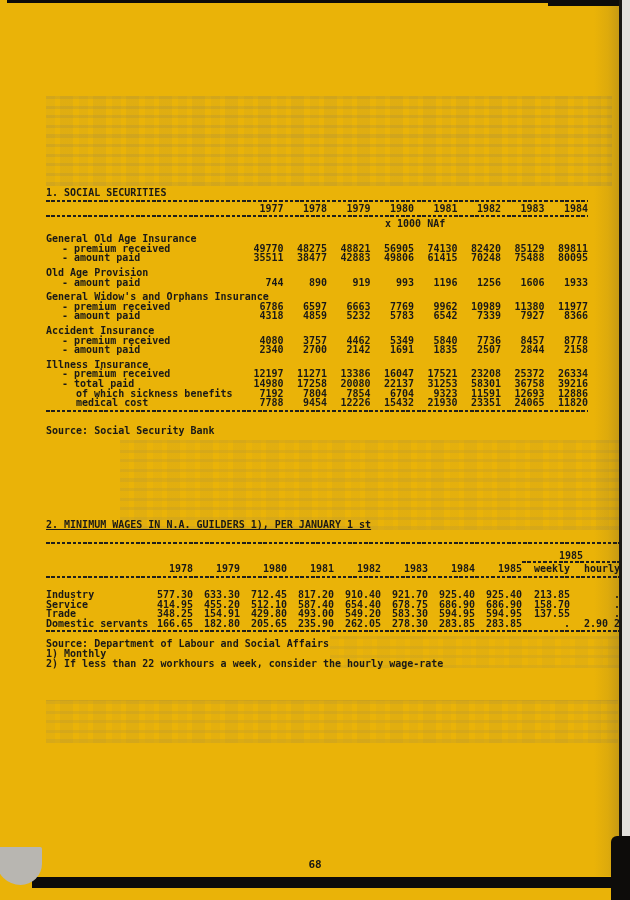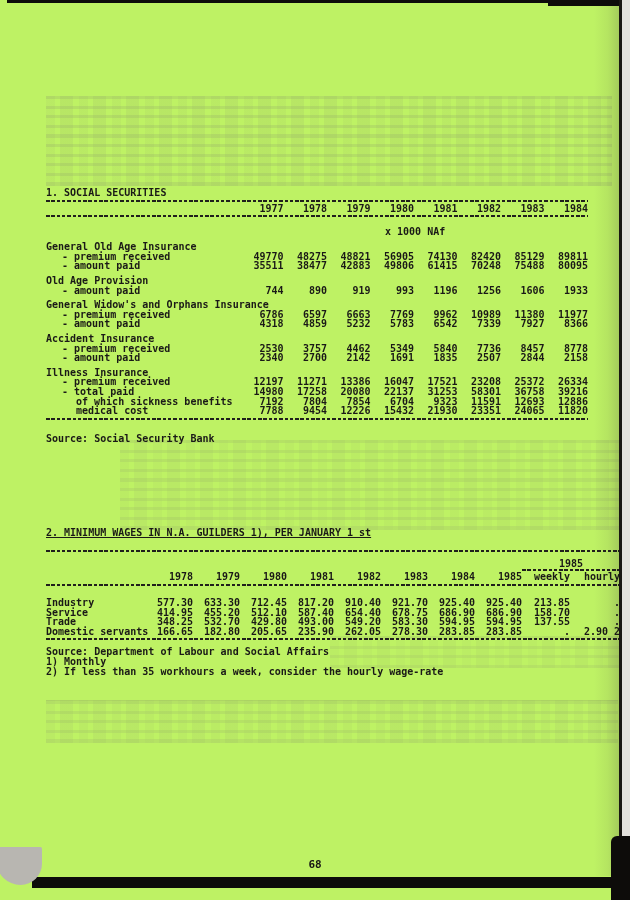--- a/index.html
+++ b/index.html
@@ -2,21 +2,21 @@
 <html><head>
 <meta charset="utf-8">
 <style>
   html,body{margin:0;padding:0;}
   body{
     width:630px;height:900px;overflow:hidden;position:relative;
     background:#f7f6f3;
     font-family:"DejaVu Sans Mono","Liberation Mono",monospace;
     -webkit-font-smoothing:antialiased;
   }
-  .paper{position:absolute;inset:0;background:#bef264;}
+  .paper{position:absolute;inset:0;background:#eab308;}
   
   .edge-top{position:absolute;left:7px;right:0;top:0;height:3px;background:#0d0c0a;}
   .edge-top-right{position:absolute;right:0;top:0;width:82px;height:6px;background:#0d0c0a;}
   .edge-right-thin{position:absolute;left:619px;top:0;width:3px;height:840px;background:#191712;}
   .edge-right-outer{position:absolute;left:622px;top:0;width:8px;height:900px;background:#e3e1dc;}
   .edge-right-blob{position:absolute;left:611px;top:836px;width:19px;height:64px;background:#0d0c0a;border-radius:6px 0 0 0;}
   .edge-bottom{position:absolute;left:32px;top:877px;width:598px;height:11px;background:#0d0c0a;}
   .corner-bl{position:absolute;left:-4px;top:847px;width:46px;height:38px;background:#b8b6b1;border-radius:4px 2px 26px 30px;}
   .page-curve{position:absolute;right:8px;top:0;width:28px;height:876px;
     background:linear-gradient(90deg,rgba(0,0,0,0) 0%,rgba(70,68,62,.08) 50%,rgba(70,68,62,.26) 100%);}
@@ -39,21 +39,21 @@
   .sep.w2{width:574px;}
   .trow{display:grid;align-items:end;}
   .trow>span{white-space:nowrap;}
   .t1{grid-template-columns:194px repeat(8,43.5px);width:542px;}
   .t2{grid-template-columns:100px repeat(8,47px) 48px 50px;width:574px;}
   .num{text-align:right;}
   .lbl{text-align:left;}
   .lbl.ind1{padding-left:16px;}
   .lbl.ind2{padding-left:30px;}
   .trow.group{margin-top:5px;}
-  .unit-row{padding-left:339px;height:10px;margin-top:10px;white-space:nowrap;}
+  .unit-row{padding-left:339px;height:10px;margin-top:2px;white-space:nowrap;}
   .src{margin-top:14px;white-space:nowrap;}
   .t2-block{margin-top:85px;}
   .t2-title{margin-bottom:12px;white-space:nowrap;text-decoration:underline;}
   .grp-1985{grid-column:10/12;text-align:center;margin-top:5px;}
   .grp-1985-sep{grid-column:10/12;height:2px;margin:1px 0;
     background:repeating-linear-gradient(90deg,#201f1c 0 3.5px,rgba(0,0,0,0) 3.5px 5.3px);}
   .t2-body{margin-top:12px;}
   .src2{margin-top:7px;white-space:nowrap;}
   .fn{white-space:nowrap;}
   .page-num{position:absolute;left:290px;top:858px;width:50px;text-align:center;
@@ -151,21 +151,21 @@
           <span class="num">6542</span>
           <span class="num">7339</span>
           <span class="num">7927</span>
           <span class="num">8366</span>
         </div>
         <div class="trow t1 group">
           <span class="lbl ind0">Accident Insurance</span>
         </div>
         <div class="trow t1">
           <span class="lbl ind1">- premium received</span>
-          <span class="num">2530</span>
+          <span class="num">4080</span>
           <span class="num">3757</span>
           <span class="num">4462</span>
           <span class="num">5349</span>
           <span class="num">5840</span>
           <span class="num">7736</span>
           <span class="num">8457</span>
           <span class="num">8778</span>
         </div>
         <div class="trow t1">
           <span class="lbl ind1">- amount paid</span>
@@ -275,21 +275,21 @@
             <span class="num">654.40</span>
             <span class="num">678.75</span>
             <span class="num">686.90</span>
             <span class="num">686.90</span>
             <span class="num">158.70</span>
             <span class="num">.</span>
           </div>
           <div class="trow t2">
             <span class="lbl ind0">Trade</span>
             <span class="num">348.25</span>
-            <span class="num">532.70</span>
+            <span class="num">154.91</span>
             <span class="num">429.80</span>
             <span class="num">493.00</span>
             <span class="num">549.20</span>
             <span class="num">583.30</span>
             <span class="num">594.95</span>
             <span class="num">594.95</span>
             <span class="num">137.55</span>
             <span class="num">.</span>
           </div>
           <div class="trow t2">
@@ -302,21 +302,21 @@
             <span class="num">278.30</span>
             <span class="num">283.85</span>
             <span class="num">283.85</span>
             <span class="num">.</span>
             <span class="num">2.90 2</span>
           </div>
         </div>
       <div class="sep w2"></div>
       <div class="src2">Source: Department of Labour and Social Affairs</div>
       <div class="fn">1) Monthly</div>
-      <div class="fn">2) If less than 35 workhours a week, consider the hourly wage-rate</div>
+      <div class="fn">2) If less than 22 workhours a week, consider the hourly wage-rate</div>
     </div>
   </div>
 
   <div class="page-num">68</div>
 
   <div class="edge-top"></div>
   <div class="edge-top-right"></div>
   <div class="edge-right-outer"></div>
   <div class="edge-right-thin"></div>
   <div class="edge-right-blob"></div>

